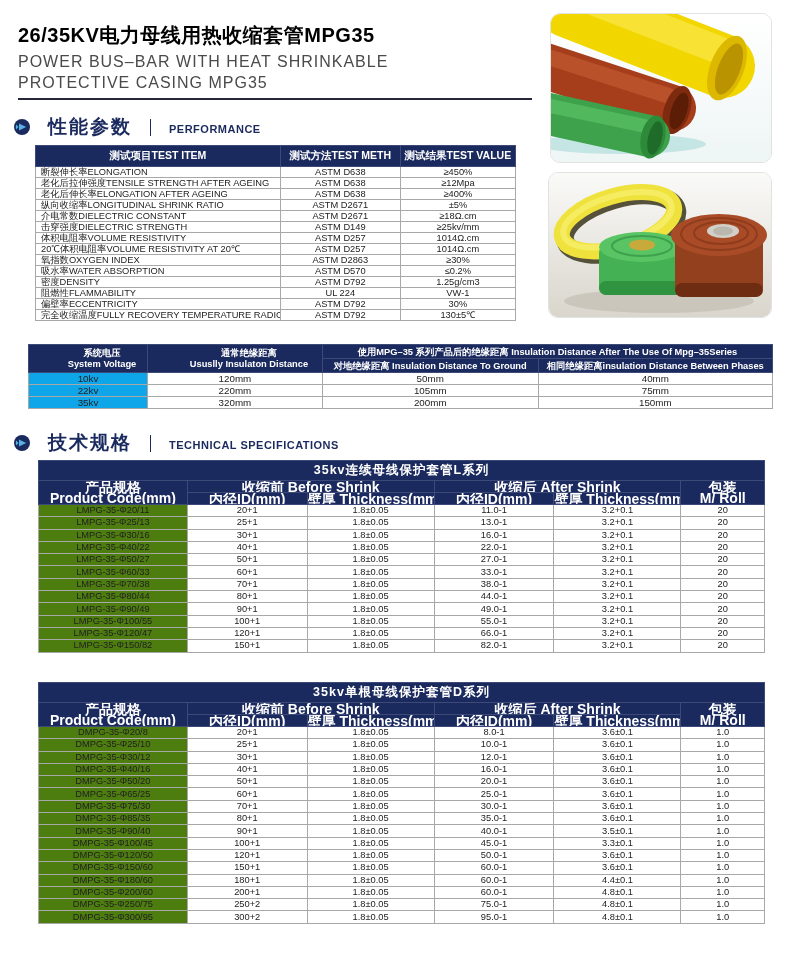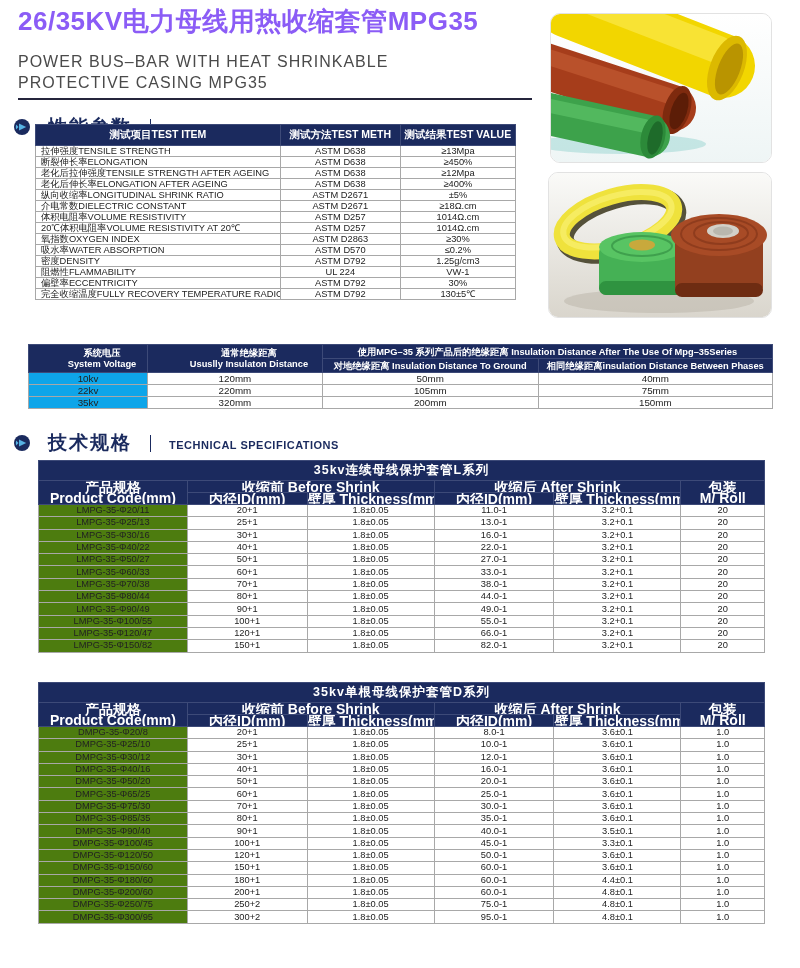--- a/index.html
+++ b/index.html
@@ -1,22 +1,22 @@
 <!DOCTYPE html>
 <html><head>
 <meta charset="utf-8">
 <style>
   * { margin:0; padding:0; box-sizing:border-box; }
   body { background:#fff; }
   #page { position:relative; width:800px; height:968px; background:#fff;
           font-family:"Liberation Sans", sans-serif; overflow:hidden; }
 
   
-  .doc-title { position:absolute; left:18px; top:4px; font-size:26px; font-weight:bold;
-               color:#8b5cf6; letter-spacing:.5px; white-space:nowrap; }
+  .doc-title { position:absolute; left:18px; top:22px; font-size:20px; font-weight:bold;
+               color:#000000; letter-spacing:.5px; white-space:nowrap; }
   .doc-sub1  { position:absolute; left:18px; top:53px; font-size:16px; color:#4a4a4a;
                letter-spacing:1px; white-space:nowrap; }
   .doc-sub2  { position:absolute; left:18px; top:74px; font-size:16px; color:#4a4a4a;
                letter-spacing:1px; white-space:nowrap; }
   .header-rule { position:absolute; left:18px; top:98px; width:514px; height:2px; background:#25253c; }
 
   
   .photo { position:absolute; border:1px solid #e2e2e2; border-radius:10px; overflow:hidden; background:#fff; }
   .photo1 { left:550px; top:13px;  width:222px; height:150px; }
   .photo2 { left:548px; top:172px; width:224px; height:146px; }
@@ -31,21 +31,21 @@
   .sec-head .en { font-size:11px; font-weight:bold; color:#1a2a5e; letter-spacing:.5px; padding-top:4px; }
   .bullet { width:16px; height:16px; display:inline-block; }
 
   
   table { border-collapse:collapse; table-layout:fixed; width:100%; }
   td, th { border:1px solid #a8a8a8; overflow:hidden; white-space:nowrap; }
   th.navy, td.navy { background:#1b2a5e; color:#fff; border:1px solid #3d4a78; font-weight:bold; }
   .tbl-wrap { position:absolute; }
 
   
-  .perf-wrap { left:35px; top:124px; width:481px;border-radius:17px; }
+  .perf-wrap { left:35px; top:145px; width:481px;border-radius:17px; }
   .perf th { height:21px; font-size:10.5px; }
   .perf td { height:10.5px; line-height:10px; font-size:9.3px; color:#222; text-align:center; padding:0 2px; }
   .perf td:first-child { text-align:left; padding-left:5px; }
   .perf col.c1{width:51%;} .perf col.c2{width:25%;} .perf col.c3{width:24%;}
 
   
   .volt-wrap { left:28px; top:344px; width:745px; }
   .volt th { font-size:9.3px; height:14px; line-height:10px; }
   .volt th .ln { display:block; line-height:11px;margin-left:28px; }
   .volt td { height:12px; line-height:11px; font-size:9.8px; color:#222; text-align:center; }
@@ -157,25 +157,20 @@
         </colgroup>
       <thead>
         <tr>
           <th class="navy">测试项目TEST ITEM</th>
           <th class="navy">测试方法TEST METH</th>
           <th class="navy">测试结果TEST VALUE</th>
         </tr>
       </thead>
       <tbody>
           <tr>
-            <td>拉伸强度TENSILE STRENGTH</td>
-            <td>ASTM D638</td>
-            <td>≥13Mpa</td>
-          </tr>
-          <tr>
             <td>断裂伸长率ELONGATION</td>
             <td>ASTM D638</td>
             <td>≥450%</td>
           </tr>
           <tr>
             <td>老化后拉伸强度TENSILE STRENGTH AFTER AGEING</td>
             <td>ASTM D638</td>
             <td>≥12Mpa</td>
           </tr>
           <tr>
@@ -185,20 +180,25 @@
           </tr>
           <tr>
             <td>纵向收缩率LONGITUDINAL SHRINK RATIO</td>
             <td>ASTM D2671</td>
             <td>±5%</td>
           </tr>
           <tr>
             <td>介电常数DIELECTRIC CONSTANT</td>
             <td>ASTM D2671</td>
             <td>≥18Ω.cm</td>
+          </tr>
+          <tr>
+            <td>击穿强度DIELECTRIC STRENGTH</td>
+            <td>ASTM D149</td>
+            <td>≥25kv/mm</td>
           </tr>
           <tr>
             <td>体积电阻率VOLUME RESISTIVITY</td>
             <td>ASTM D257</td>
             <td>1014Ω.cm</td>
           </tr>
           <tr>
             <td>20℃体积电阻率VOLUME RESISTIVITY AT 20℃</td>
             <td>ASTM D257</td>
             <td>1014Ω.cm</td>

